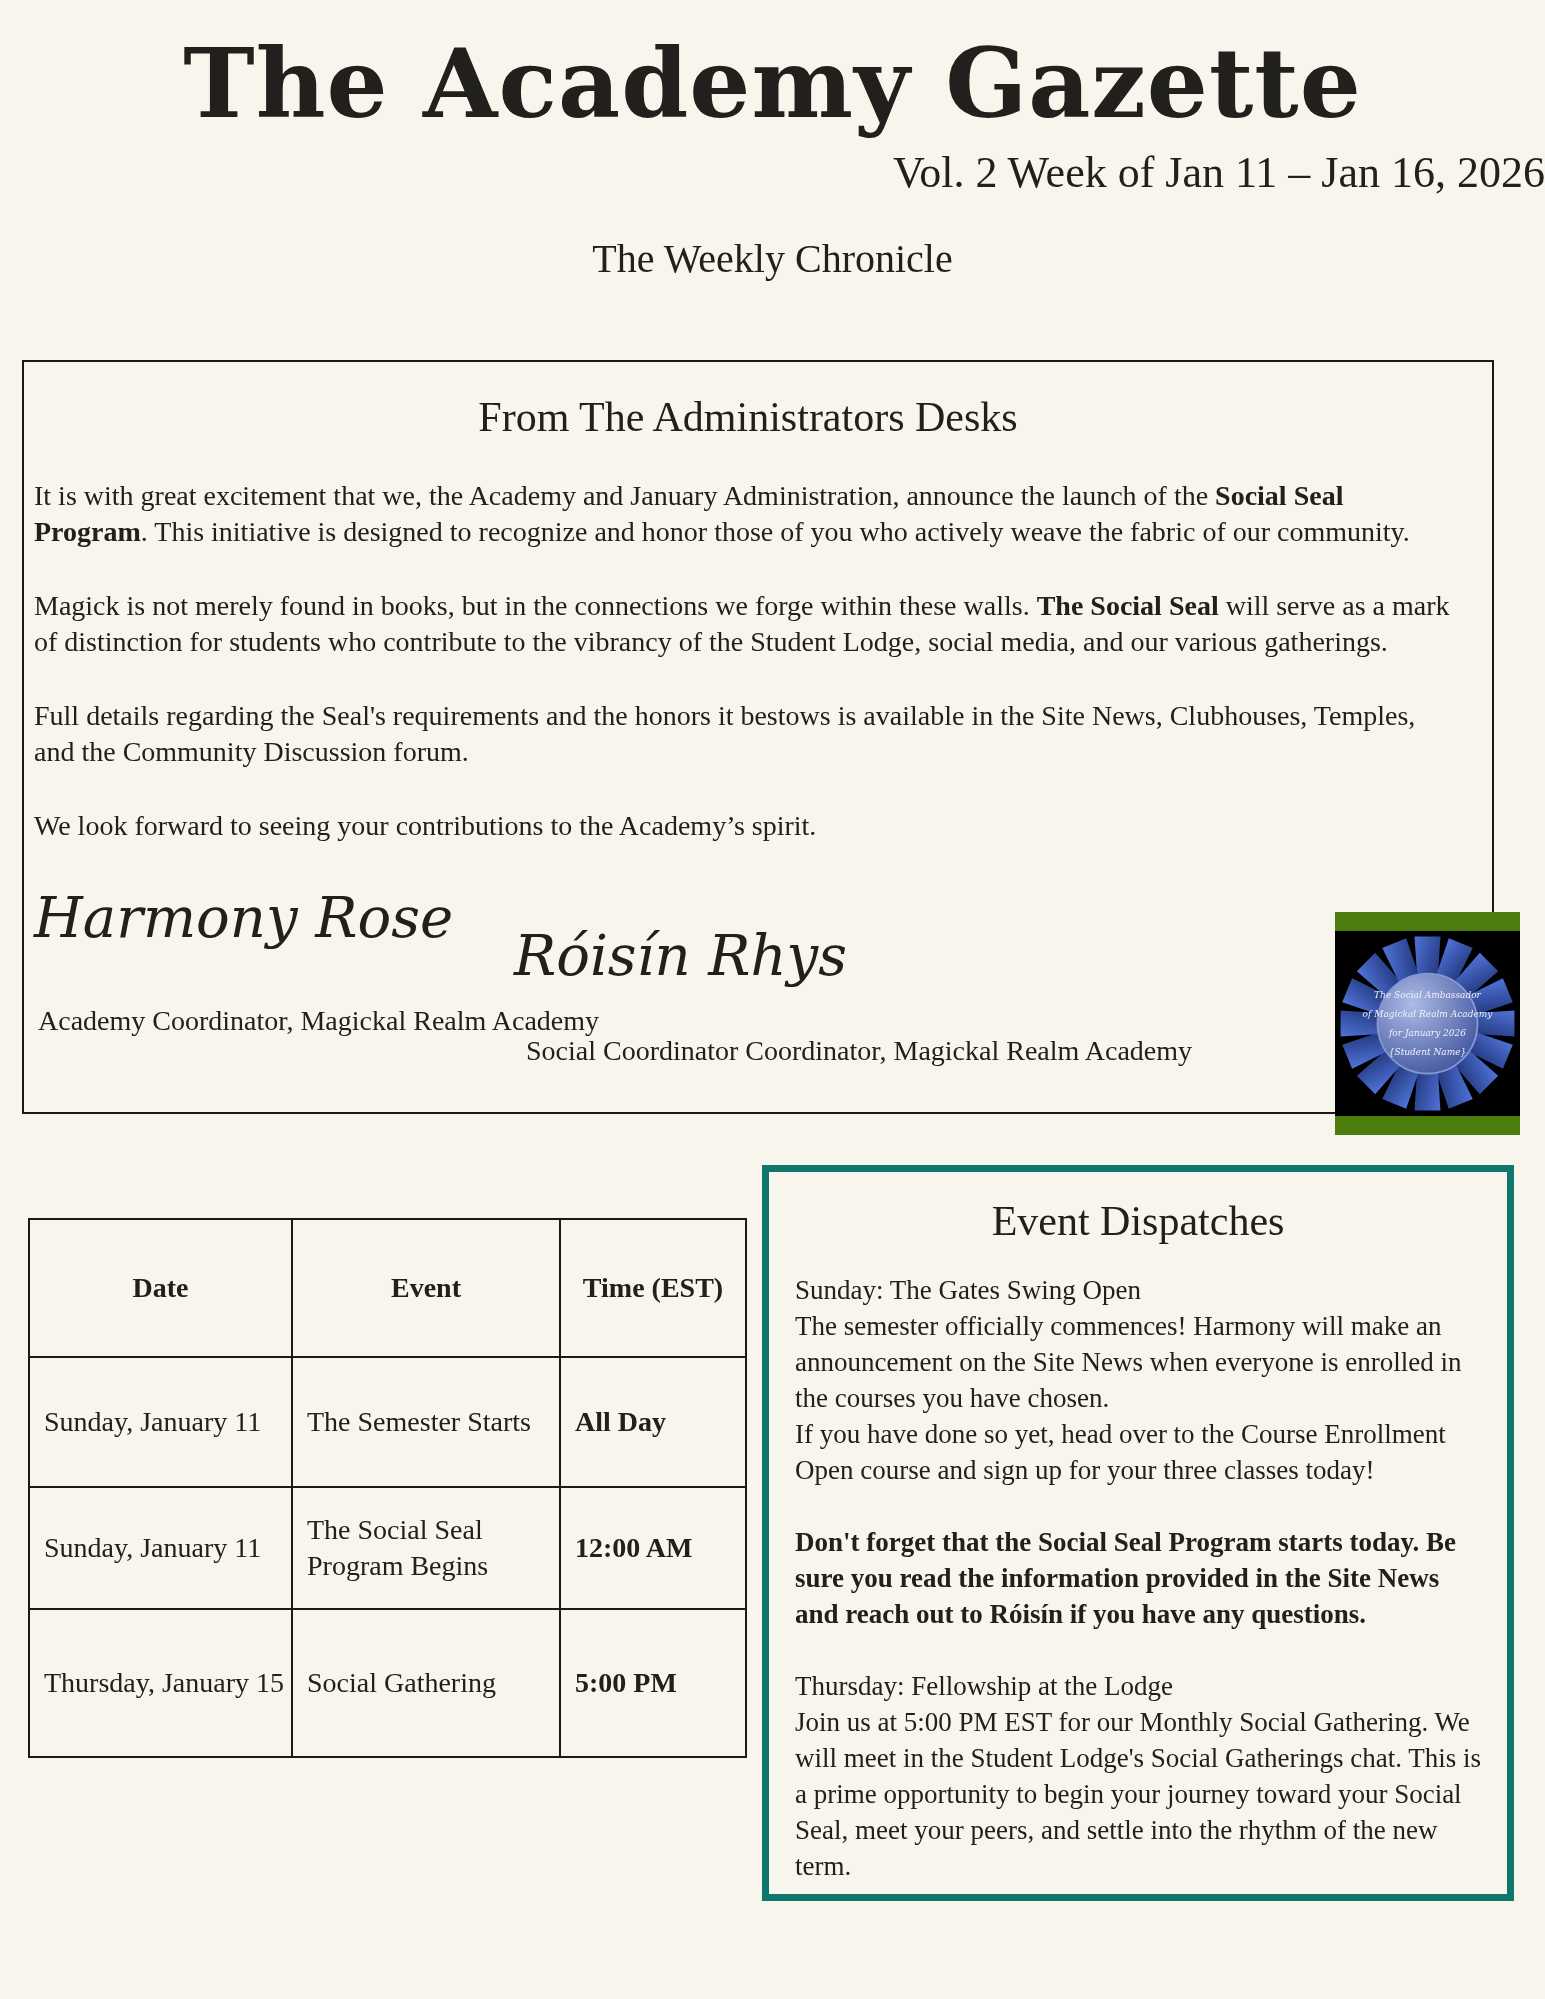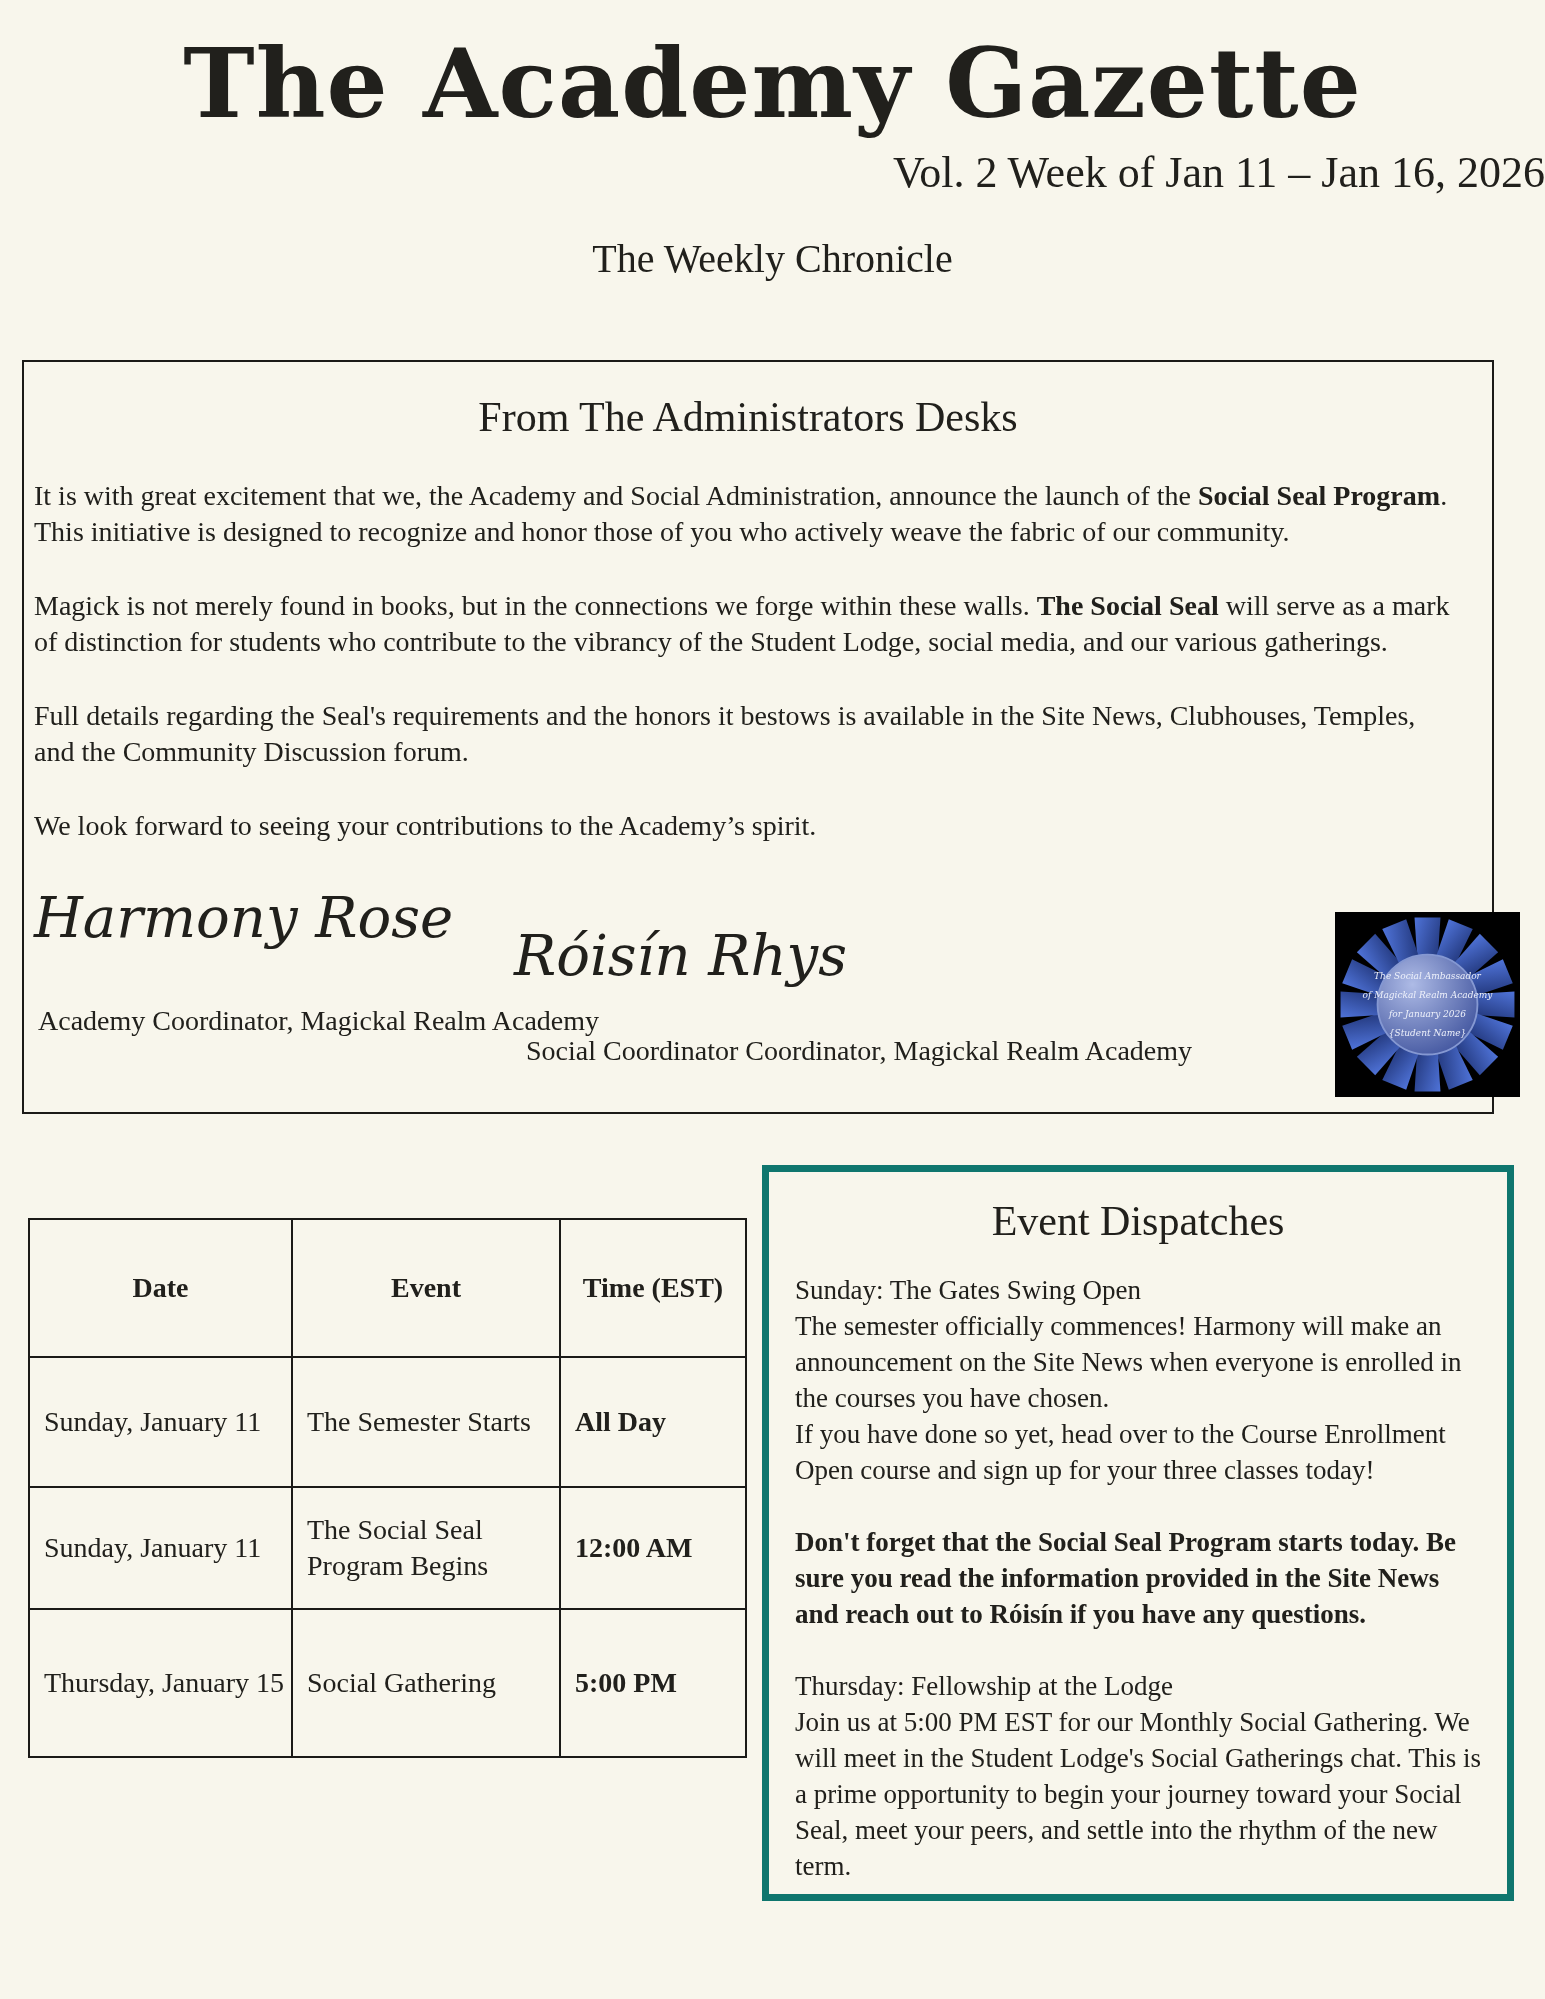--- a/index.html
+++ b/index.html
@@ -68,22 +68,22 @@
   }
   .sig-name.sig1 { left:0; top:8px; }
   .sig-name.sig2 { left:480px; top:46px; }
   .sig-title { position:absolute; font-size:28px; line-height:34px; white-space:nowrap; }
   .sig-title.sig1 { left:4px; top:122px; }
   .sig-title.sig2 { left:492px; top:152px; }
   
   .badge {
     position:absolute;
     left:1301px; top:30px;
-    width:185px; height:185px;
-    background:#0c4a6e;
+    width:185px; height:223px;
+    background:#4d7c0f;
   }
   .badge svg { position:absolute; inset:0; width:100%; height:100%; }
   .badge-text {
     position:absolute; inset:0;
     display:flex; flex-direction:column;
     align-items:center; justify-content:center;
     text-align:center;
     font-family:"DejaVu Serif", serif;
     font-style:italic;
     font-size:9px;
@@ -145,21 +145,21 @@
 
   <div class="masthead">
     <h1>The Academy Gazette</h1>
     <div class="vol-line">Vol. 2 Week of Jan 11 – Jan 16, 2026</div>
     <div class="chronicle">The Weekly Chronicle</div>
   </div>
 
   <section class="admin-box">
     <h2>From The Administrators Desks</h2>
 
-    <p><span>It is with great excitement that we, the Academy and Social Administration, announce the launch of the </span><strong>Social Seal Program</strong><span>. This initiative is designed to recognize and honor those of you who actively weave the fabric of our community.</span></p>
+    <p><span>It is with great excitement that we, the Academy and January Administration, announce the launch of the </span><strong>Social Seal Program</strong><span>. This initiative is designed to recognize and honor those of you who actively weave the fabric of our community.</span></p>
 
     <p><span>Magick is not merely found in books, but in the connections we forge within these walls. </span><strong>The Social Seal</strong><span> will serve as a mark of distinction for students who contribute to the vibrancy of the Student Lodge, social media, and our various gatherings.</span></p>
 
     <p>Full details regarding the Seal's requirements and the honors it bestows is available in the Site News, Clubhouses, Temples, and the Community Discussion forum.</p>
     <p>We look forward to seeing your contributions to the Academy’s spirit.</p>
 
     <div class="sig-area">
       <div class="sig-name sig1">Harmony Rose</div>
       <div class="sig-title sig1">Academy Coordinator, Magickal Realm Academy</div>
 

